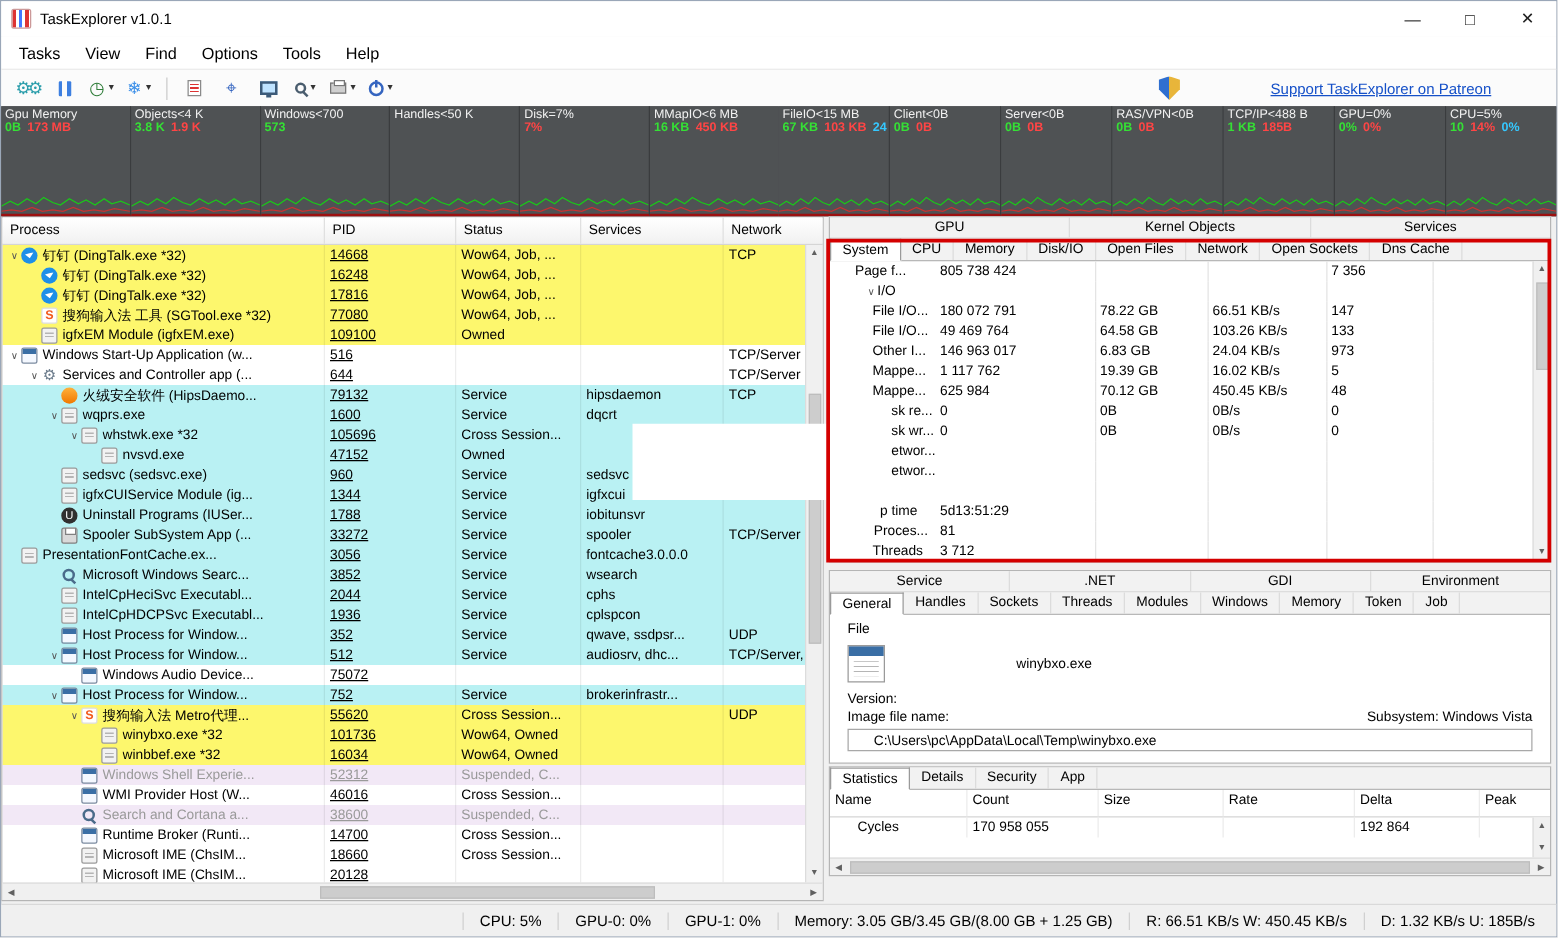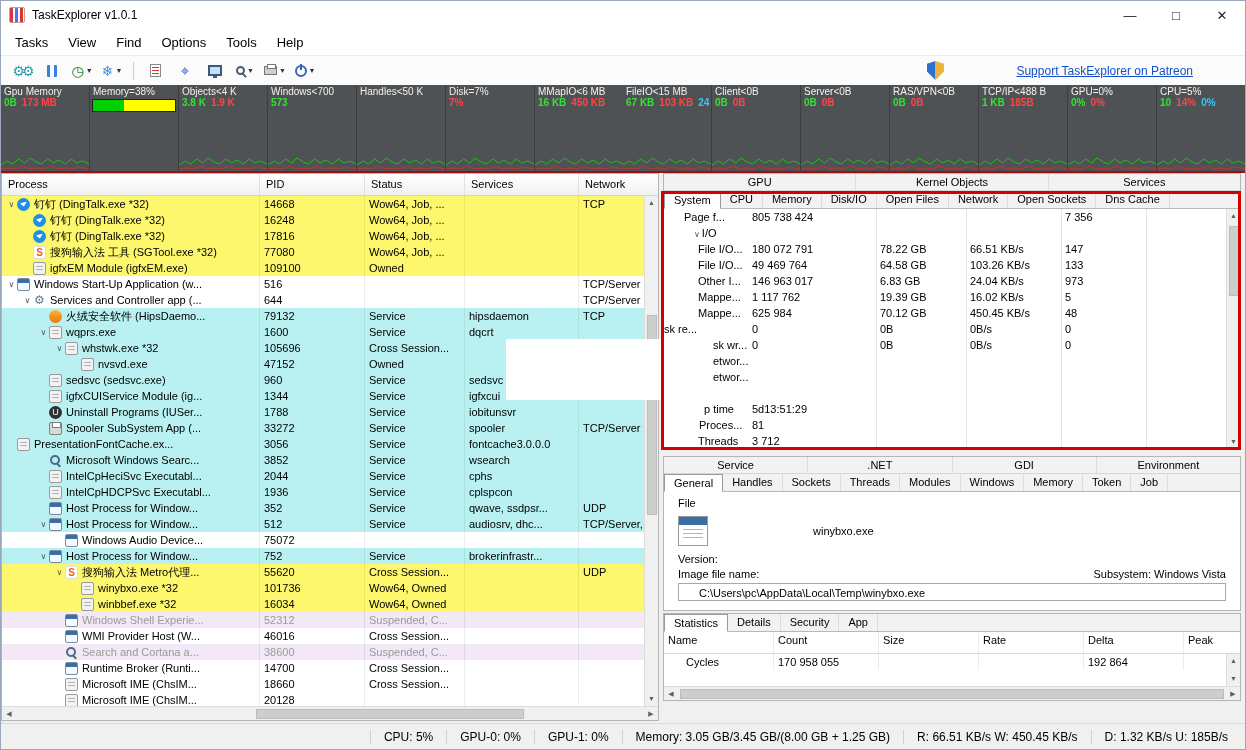--- a/index.html
+++ b/index.html
@@ -63,21 +63,21 @@
 
 .main { flex:1; display:flex; min-height:0; padding-right:4px; }
 .left-pane { width:658px; flex:0 0 658px; display:flex; flex-direction:column; border:1px solid #b5b5b5; background:#fff; }
 .ptable-head { flex:0 0 22px; display:flex; background:linear-gradient(#ffffff,#f1f1f1); border-bottom:1px solid #d5d5d5; font-size:11px; }
 .ph { padding:4px 6px; border-right:1px solid #e0e0e0; white-space:nowrap; overflow:hidden; }
 .ph0 { width:258px; } .ph1 { width:105px; } .ph2 { width:100px; } .ph3 { width:114px; } .ph4 { flex:1; border-right:none; }
 .ptable-wrap { flex:1; display:flex; min-height:0; }
 .ptable-body { flex:1; overflow:hidden; }
 .prow { height:16px; display:flex; font-size:11px; }
 .pc { height:100%; display:flex; align-items:center; padding:0 4px; border-right:1px solid rgba(0,0,0,.07); overflow:hidden; white-space:nowrap; }
-.c-name { width:258px; flex:0 0 258px; } .c-pid { width:105px; flex:0 0 105px; }
+.c-name { width:258px; flex:0 0 258px; } .c-pid { width:105px; flex:0 0 105px;text-decoration:underline; }
 .c-status { width:100px; flex:0 0 100px; } .c-svc { width:114px; flex:0 0 114px; } .c-net { flex:1; border-right:none; }
 .bg-y { background:#fdf76d; } .bg-c { background:#b9f1f3; } .bg-w { background:#fff; }
 .bg-s { background:#f2e8f6; color:#9a9a9a; }
 .expander { width:11px; flex:0 0 11px; font-size:8px; color:#555; text-align:center; }
 .ic { width:13px; height:13px; flex:0 0 13px; margin-right:4px; border-radius:2px; }
 .plabel { overflow:hidden; text-overflow:clip; }
 .ic-dingtalk { background:#1e8fe8; border-radius:50%; position:relative; }
 .ic-dingtalk::after { content:""; position:absolute; left:3px; top:4px; width:7px; height:5px; background:#fff; clip-path:polygon(0 40%,100% 0,55% 100%); }
 .ic-sogou { background:#fff; border:1px solid #ddd; color:#f25a1e; font-weight:bold; font-size:10px; line-height:11px; text-align:center; }
 .ic-sogou::after { content:"S"; }
@@ -234,27 +234,20 @@
           <div class="gvals">
             <span class="vg">0B</span>
             <span class="vr">173 MB</span>
           </div>
           <svg class="gplot" viewBox="0 0 100 22" preserveAspectRatio="none">
             <polyline points="0,16 7,12 13,15 20,10 27,14 33,9 40,13 46,15 53,10 60,14 66,11 73,15 80,10 86,14 93,12 100,15" fill="none" stroke="#19c819" stroke-width="1"></polyline>
             <polyline points="0,20 8,19 16,20 24,17 32,20 40,19 48,20 56,17 64,20 72,19 80,20 88,18 100,20" fill="none" stroke="#c83232" stroke-width="1"></polyline>
           </svg>
         </div>
         <div class="gcell">
-          <div class="gtitle">Memory=38%</div>
-          <div class="gbar">
-            <div class="gbar-fill" style="width: 38%;"></div>
-            <div class="gbar-rest"></div>
-          </div>
-        </div>
-        <div class="gcell">
           <div class="gtitle">Objects&lt;4 K</div>
           <div class="gvals">
             <span class="vg">3.8 K</span>
             <span class="vr">1.9 K</span>
           </div>
           <svg class="gplot" viewBox="0 0 100 22" preserveAspectRatio="none">
             <polyline points="0,16 7,12 13,15 20,10 27,14 33,9 40,13 46,15 53,10 60,14 66,11 73,15 80,10 86,14 93,12 100,15" fill="none" stroke="#19c819" stroke-width="1"></polyline>
             <polyline points="0,20 8,19 16,20 24,17 32,20 40,19 48,20 56,17 64,20 72,19 80,20 88,18 100,20" fill="none" stroke="#c83232" stroke-width="1"></polyline>
           </svg>
         </div>
@@ -830,21 +823,21 @@
               </div>
               <div class="srow">
                 <div class="sl"><span style="padding-left: 34px;">Mappe...</span></div>
                 <div class="sc sc1">625 984</div>
                 <div class="sc sc2">70.12 GB</div>
                 <div class="sc sc3">450.45 KB/s</div>
                 <div class="sc sc4">48</div>
                 <div class="sc scfill"></div>
               </div>
               <div class="srow">
-                <div class="sl"><span style="">sk re...</span></div>
+                <div class="sl"><span style="padding-left: 49px;">sk re...</span></div>
                 <div class="sc sc1">0</div>
                 <div class="sc sc2">0B</div>
                 <div class="sc sc3">0B/s</div>
                 <div class="sc sc4">0</div>
                 <div class="sc scfill"></div>
               </div>
               <div class="srow">
                 <div class="sl"><span style="padding-left: 49px;">sk wr...</span></div>
                 <div class="sc sc1">0</div>
                 <div class="sc sc2">0B</div>

